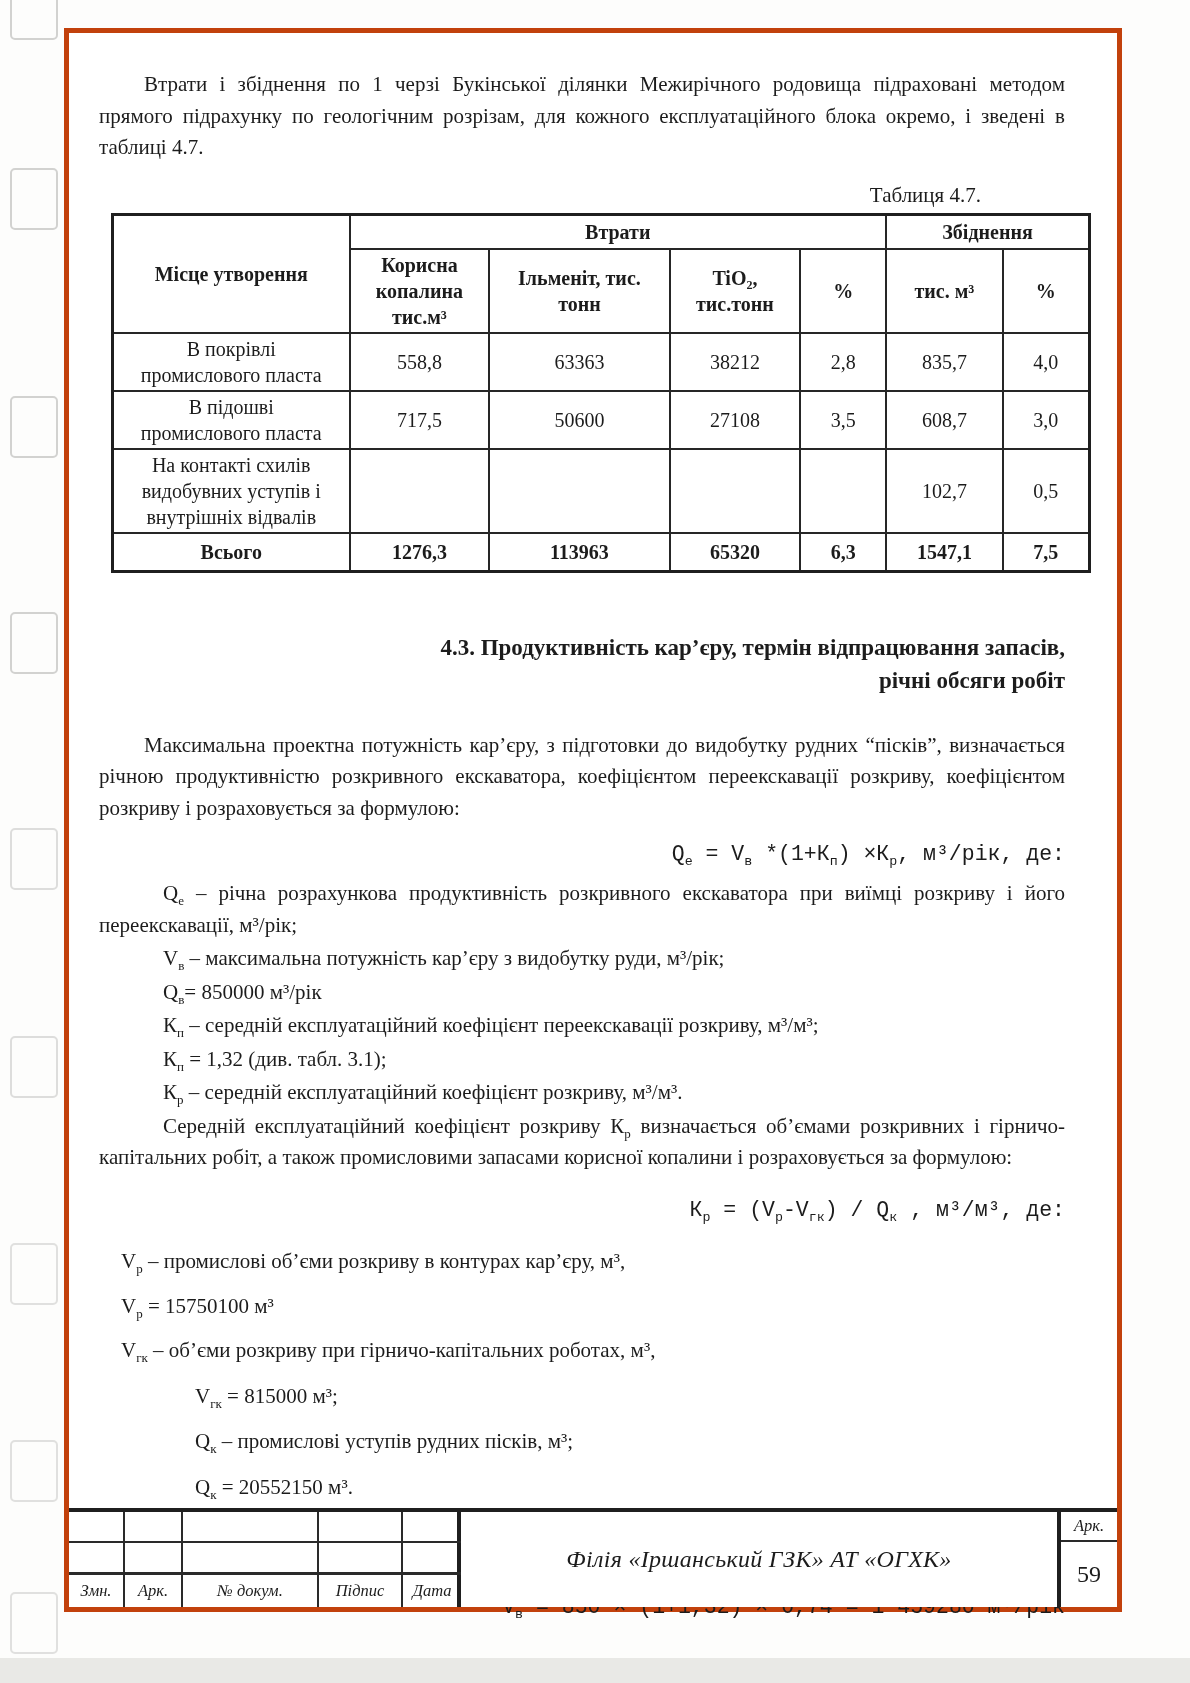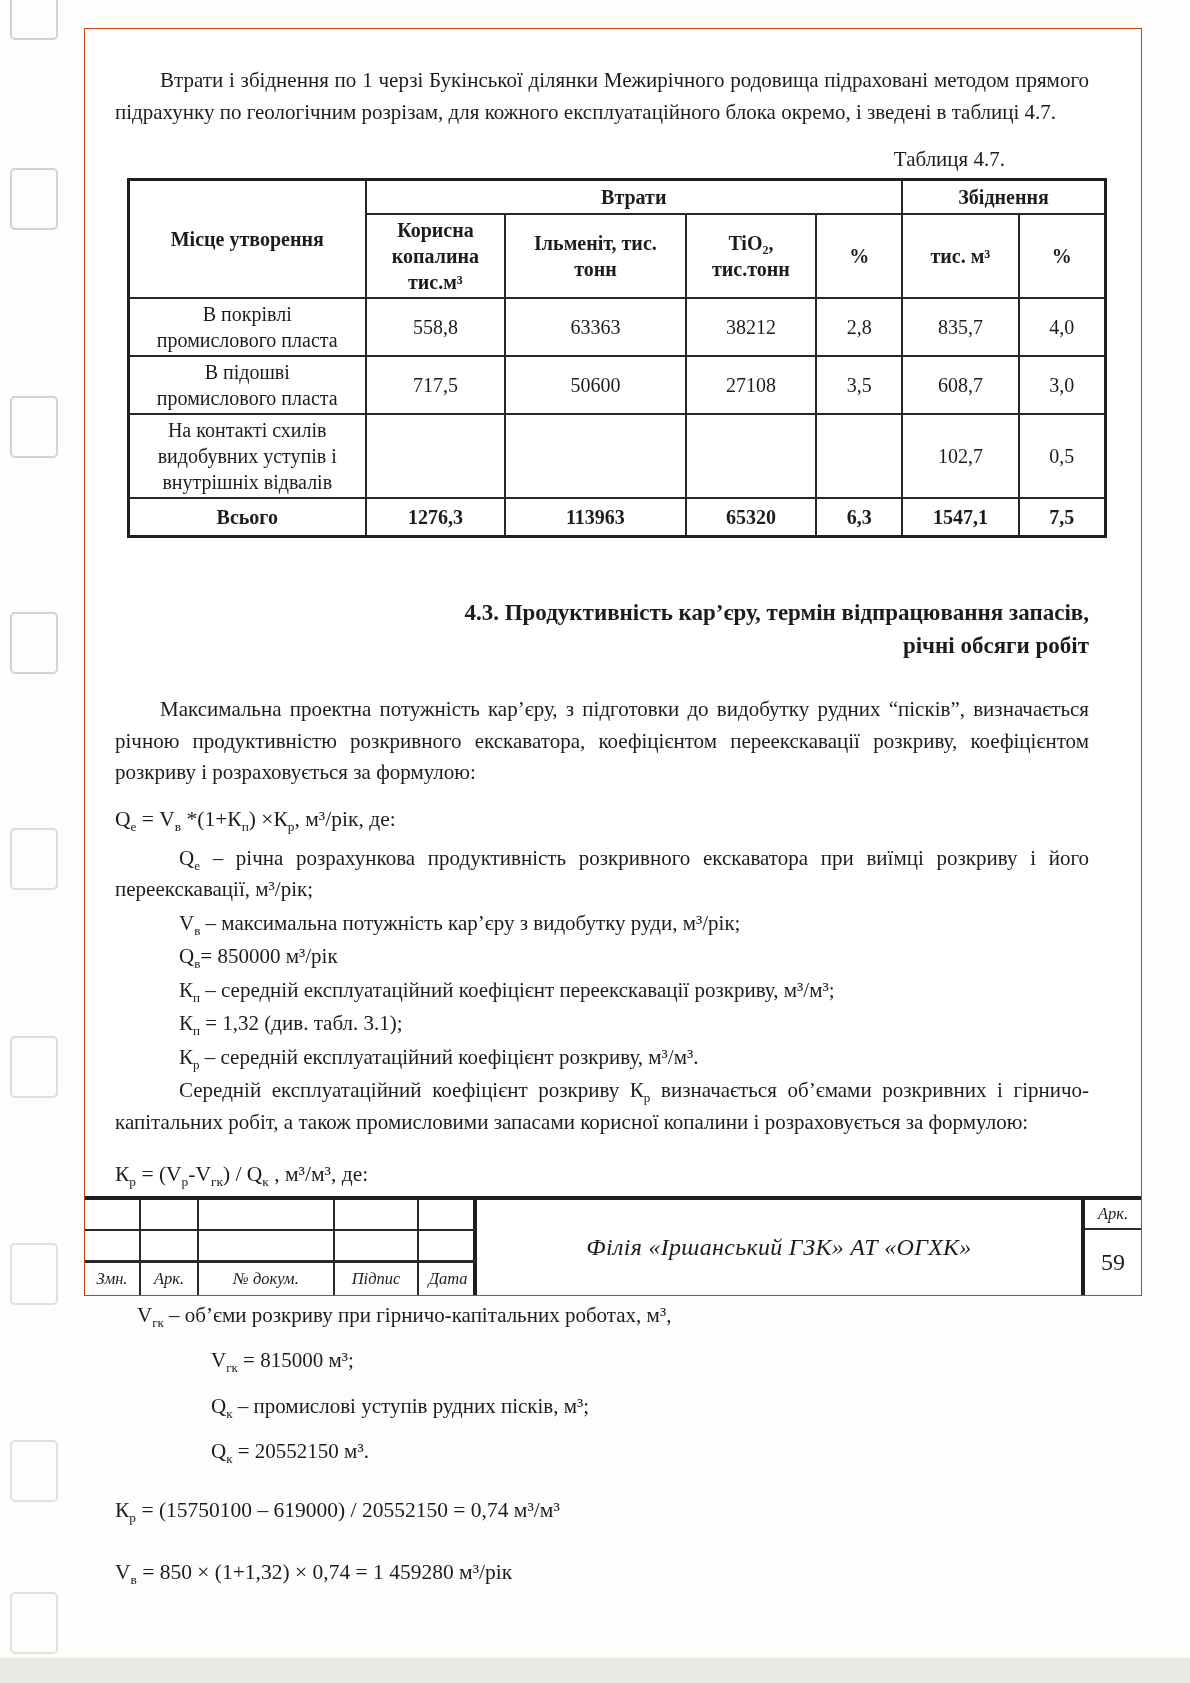--- a/index.html
+++ b/index.html
@@ -8,22 +8,22 @@
     background:#fdfdfc;overflow:hidden;
     font-family:"Liberation Serif","DejaVu Serif",serif;
     color:#1c1c1c;
   }
   
   .scan-strip{position:absolute;left:0;top:1658px;width:100%;height:25px;background:#e9e9e6;}
   
   .hole{position:absolute;left:10px;width:44px;height:58px;border:2px solid #c3c3c1;border-radius:5px;background:transparent;opacity:.75;}
   
   .frame{
-    position:absolute;left:84px;top:28px;width:1058px;height:1268px;
-    border:1px solid #c2410c;box-sizing:border-box;background:#fff;
+    position:absolute;left:64px;top:28px;width:1058px;height:1584px;
+    border:5px solid #c2410c;box-sizing:border-box;background:#fff;
   }
   .content{
     position:absolute;left:0;top:0;right:0;bottom:99px;
     padding:34px 52px 0 30px;box-sizing:border-box;
     font-size:21px;line-height:1.5;
   }
   p{margin:0;}
   .para{ text-align:justify;text-indent:45px; }
   .intro{margin-top:2px;}
   .tblwrap{margin-top:16px;}
@@ -38,21 +38,21 @@
   table.losses{border:3px solid #1f1f1f;}
   .hrow1 th{height:28px;font-weight:bold;}
   .hrow2 th{height:70px;font-weight:bold;}
   .brow td{height:52px;}
   .brow3 td{height:76px;}
   .trow td{height:32px;font-weight:bold;border-top:3px solid #1f1f1f;}
   .section-heading{
     margin-top:58px;text-align:right;font-weight:bold;font-size:23px;line-height:1.45;
   }
   .p1{margin-top:32px;}
-  .formula{text-align:left;margin-top:14px;margin-bottom:8px;font-size:21.5px;}
+  .formula{text-align:right;margin-top:14px;margin-bottom:8px;font-size:21.5px;font-family:Liberation Mono, monospace;}
   .defpara{text-align:justify;text-indent:64px;}
   .defline{padding-left:64px;margin-top:2px;}
   .p2{margin-top:2px;}
   .formula2{margin-top:20px;margin-bottom:20px;}
   .vline{padding-left:22px;margin-top:13px;}
   .iline{padding-left:96px;margin-top:14px;}
   .formula3{margin-top:26px;margin-bottom:0;}
   .formula4{margin-top:30px;}
   sub{font-size:0.62em;line-height:0;}
   

